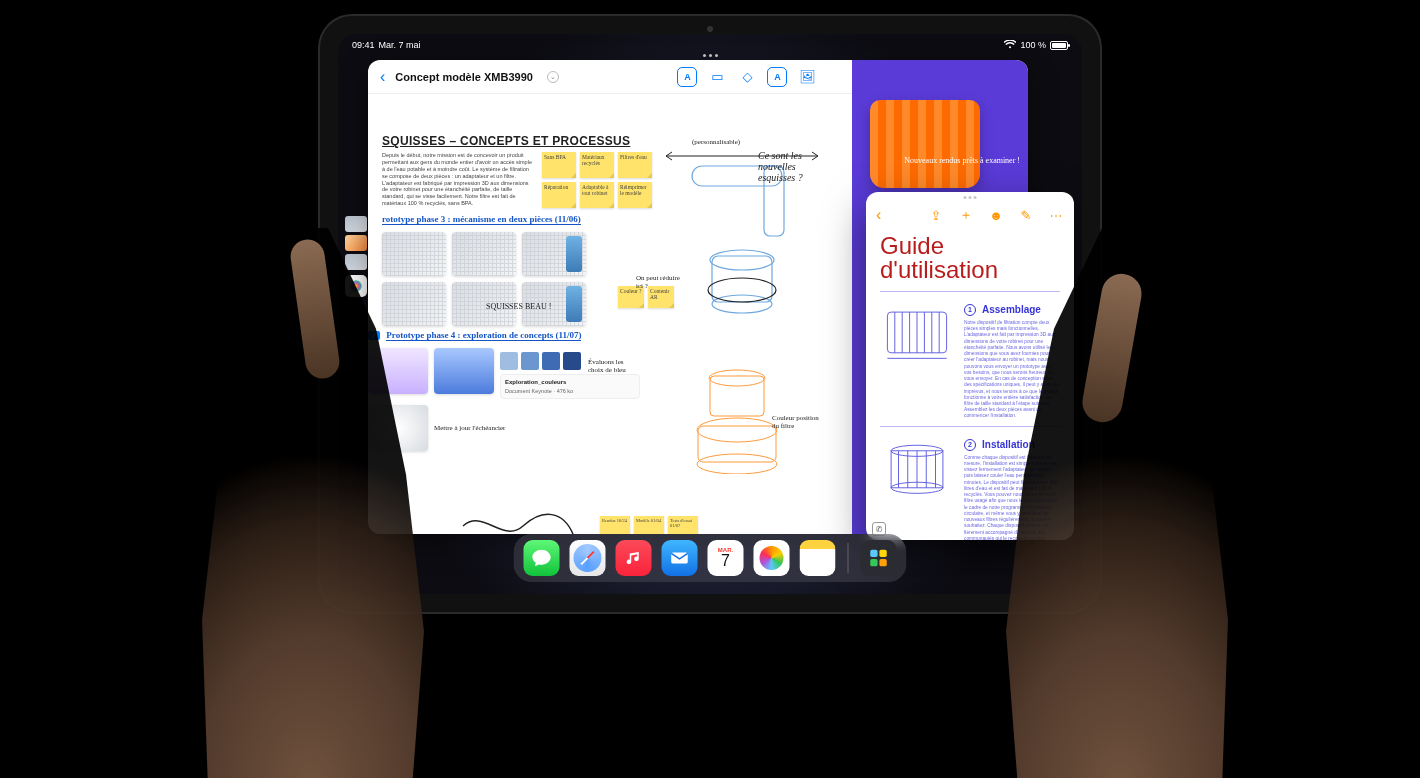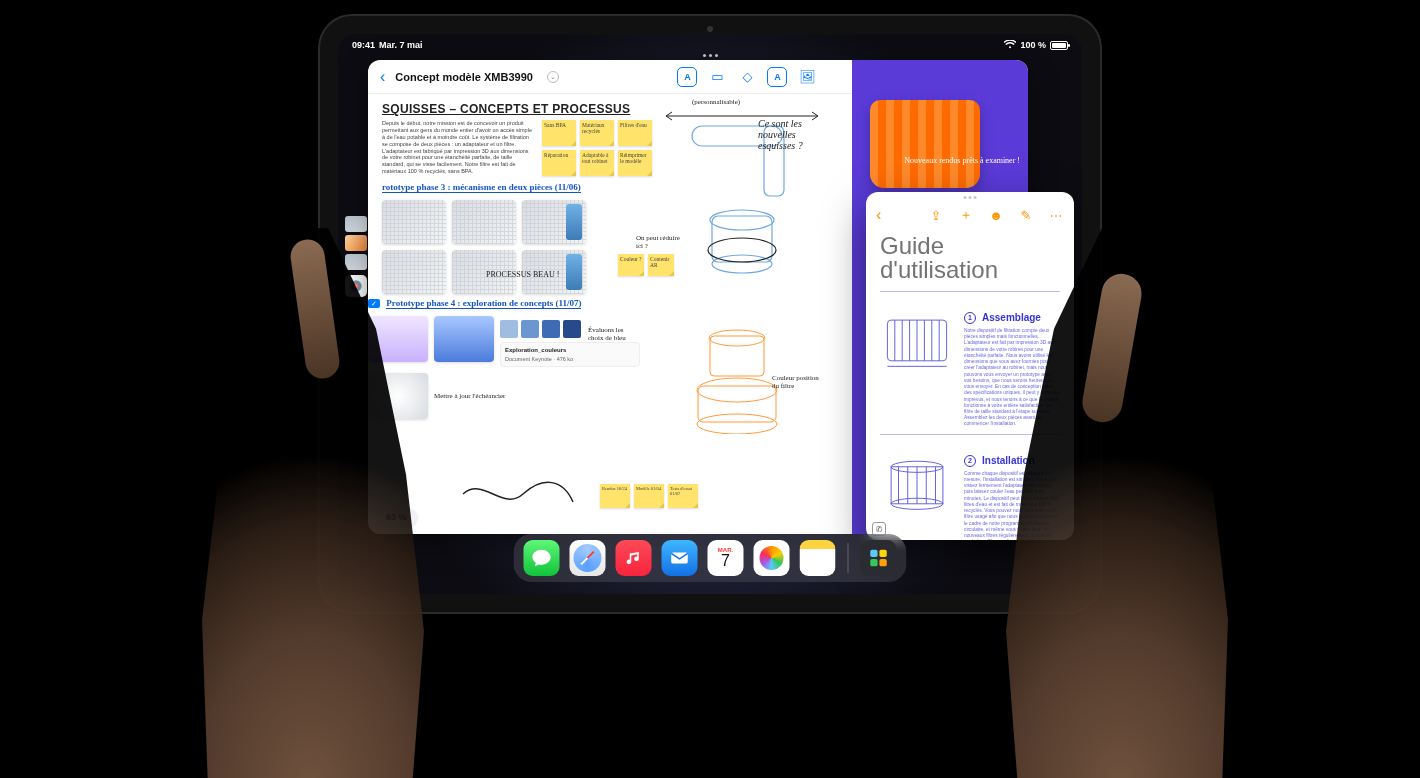--- a/index.html
+++ b/index.html
@@ -42,21 +42,21 @@
   
   .statusbar {
     position: absolute;
     top: 3px; left: 0; right: 0;
     height: 16px;
     display: flex;
     justify-content: space-between;
     align-items: center;
     padding: 0 14px;
     font-size: 9px;
-    font-weight: 700;
+    font-weight: 400;
     color: #fff;
     z-index: 5;
   }
   .statusbar .left, .statusbar .right { display:flex; align-items:center; gap:4px; }
   .batt {
     width: 18px; height: 9px; border:1px solid #fff; border-radius:2px; position:relative;
   }
   .batt::after{content:"";position:absolute;right:-3px;top:2px;width:2px;height:3px;background:#fff;border-radius:1px;}
   .batt i{position:absolute;inset:1px;background:#fff;border-radius:1px;}
 
@@ -97,20 +97,21 @@
   .t-icon.orange{color:#ff9500;}
   .t-icon.box{border:1.5px solid #007aff;border-radius:5px;font-size:9px;font-weight:700;}
 
   
   .canvas{
     position:relative;
     padding:8px 14px;
     height:calc(100% - 34px);
     overflow:hidden;
     color:#222;
+    margin-top:32px;
   }
   .canvas h1{
     font-size:12px; font-weight:800; letter-spacing:.3px;
     text-decoration:underline; margin-bottom:4px;
   }
   .intro{
     display:flex; gap:10px;
   }
   .intro .para{
     font-size:5.5px; line-height:1.25; width:150px; color:#444;
@@ -149,21 +150,21 @@
                repeating-linear-gradient(90deg,#c9cdd3 0 1px,transparent 1px 4px);
     opacity:.7;}
   .thumb.bluepart::after{content:"";position:absolute;right:4px;top:4px;width:16px;height:36px;
     background:linear-gradient(#6fb2e4,#3d7bb6);border-radius:3px;}
 
   .beau-note{ font-family:"Comic Sans MS",cursive;font-size:8px;color:#222;
     position:absolute; left:118px; top:176px; }
 
   
   .sketchcol{
-    position:absolute; right:186px; top:0; width:190px; height:100%;
+    position:absolute; right:186px; top:8px; width:190px; height:100%;
   }
   .sketchcol .label-top{position:absolute;top:4px;left:40px;}
   .sketchcol svg{position:absolute;}
   .cursive-note{position:absolute;}
 
   .swatches{display:flex;gap:3px;margin-top:4px;}
   .sw{width:18px;height:18px;border-radius:2px;}
 
   .color-note{
     font-size:5.5px;color:#666;margin-top:3px;
@@ -213,25 +214,25 @@
     display:flex;gap:2px;}
   .guide .gpill span{width:3px;height:3px;border-radius:50%;background:#c7c7cc;}
   .guide .gtoolbar{
     height:30px;display:flex;align-items:center;justify-content:space-between;
     padding:0 10px; margin-top:8px;
   }
   .gtoolbar .gback{color:#ff9500;font-size:16px;}
   .gtoolbar .gicons{display:flex;gap:14px;}
   .gic{width:16px;height:16px;display:flex;align-items:center;justify-content:center;color:#ff9500;font-size:13px;}
   .guide h2{
-    font-size:24px; font-weight:400; color:#737373; line-height:1.02;
+    font-size:24px; font-weight:400; color:#b91c1c; line-height:1.02;
     padding:4px 14px 8px;
   }
   .gsec{
-    border-top:1px solid #bdb8f1; margin:0 14px; padding:20px 0 6px;
+    border-top:1px solid #bdb8f1; margin:0 14px; padding:12px 0 6px;
     display:flex; gap:10px;
   }
   .gsec:last-child{border-bottom:1px solid #bdb8f1;}
   .gsec .diag{
     width:74px;height:68px; flex:none;
   }
   .gsec .ginfo{flex:1;}
   .ghead{display:flex;align-items:center;gap:6px;font-size:10px;color:#3634d6;font-weight:600;}
   .gnum{width:12px;height:12px;border:1px solid #3634d6;border-radius:50%;
     display:flex;align-items:center;justify-content:center;font-size:7px;}
@@ -420,21 +421,21 @@
             </div>
           <div class="thumb">
               <div class="mesh"></div>
             </div>
           <div class="thumb bluepart">
               <div class="mesh"></div>
             </div>
         </div>
 
         <div class="beau-note">
-          <span>PROCESSUS BEAU !</span>
+          <span>SQUISSES BEAU !</span>
         </div>
 
         
         <div style="position:absolute;left:0;top:198px;width:260px;">
           <span style="background:#007aff;color:#fff;font-size:7px;padding:1px 3px;border-radius:2px;">✓</span>
           <span class="phase-title hand md" style="margin-left:2px;">Prototype phase 4 : exploration de concepts (11/07)</span>
 
           <div class="row2">
             <div class="thumb" style="background:linear-gradient(#f0e6ff,#c8b0ff);"></div>
             <div class="thumb" style="background:linear-gradient(#a9c8ff,#4b7bdc);"></div>

